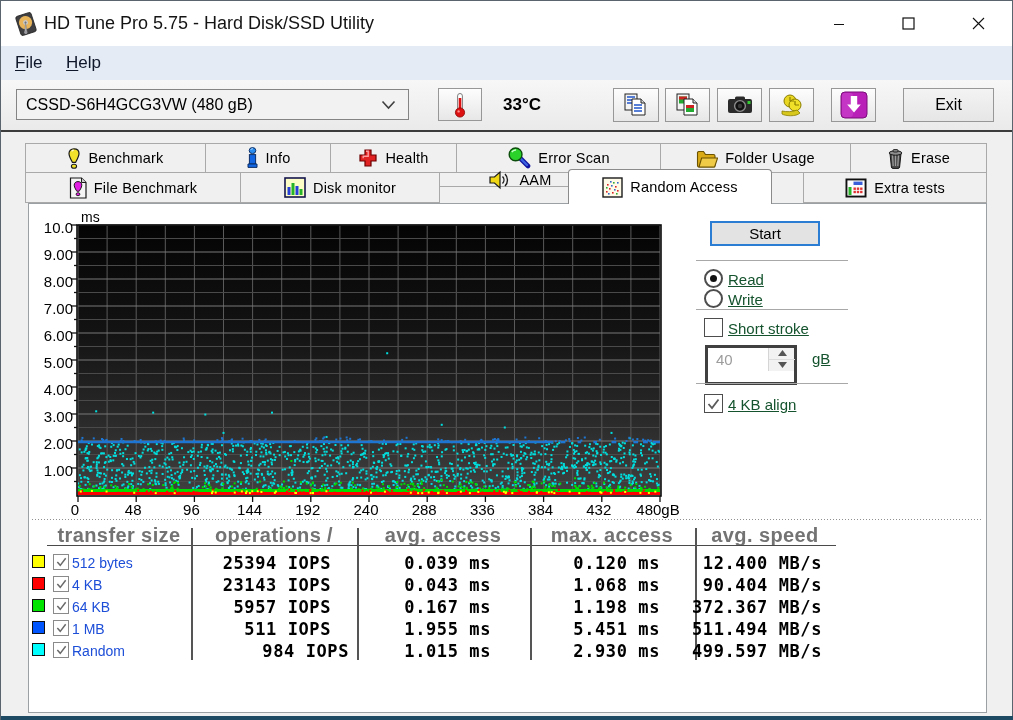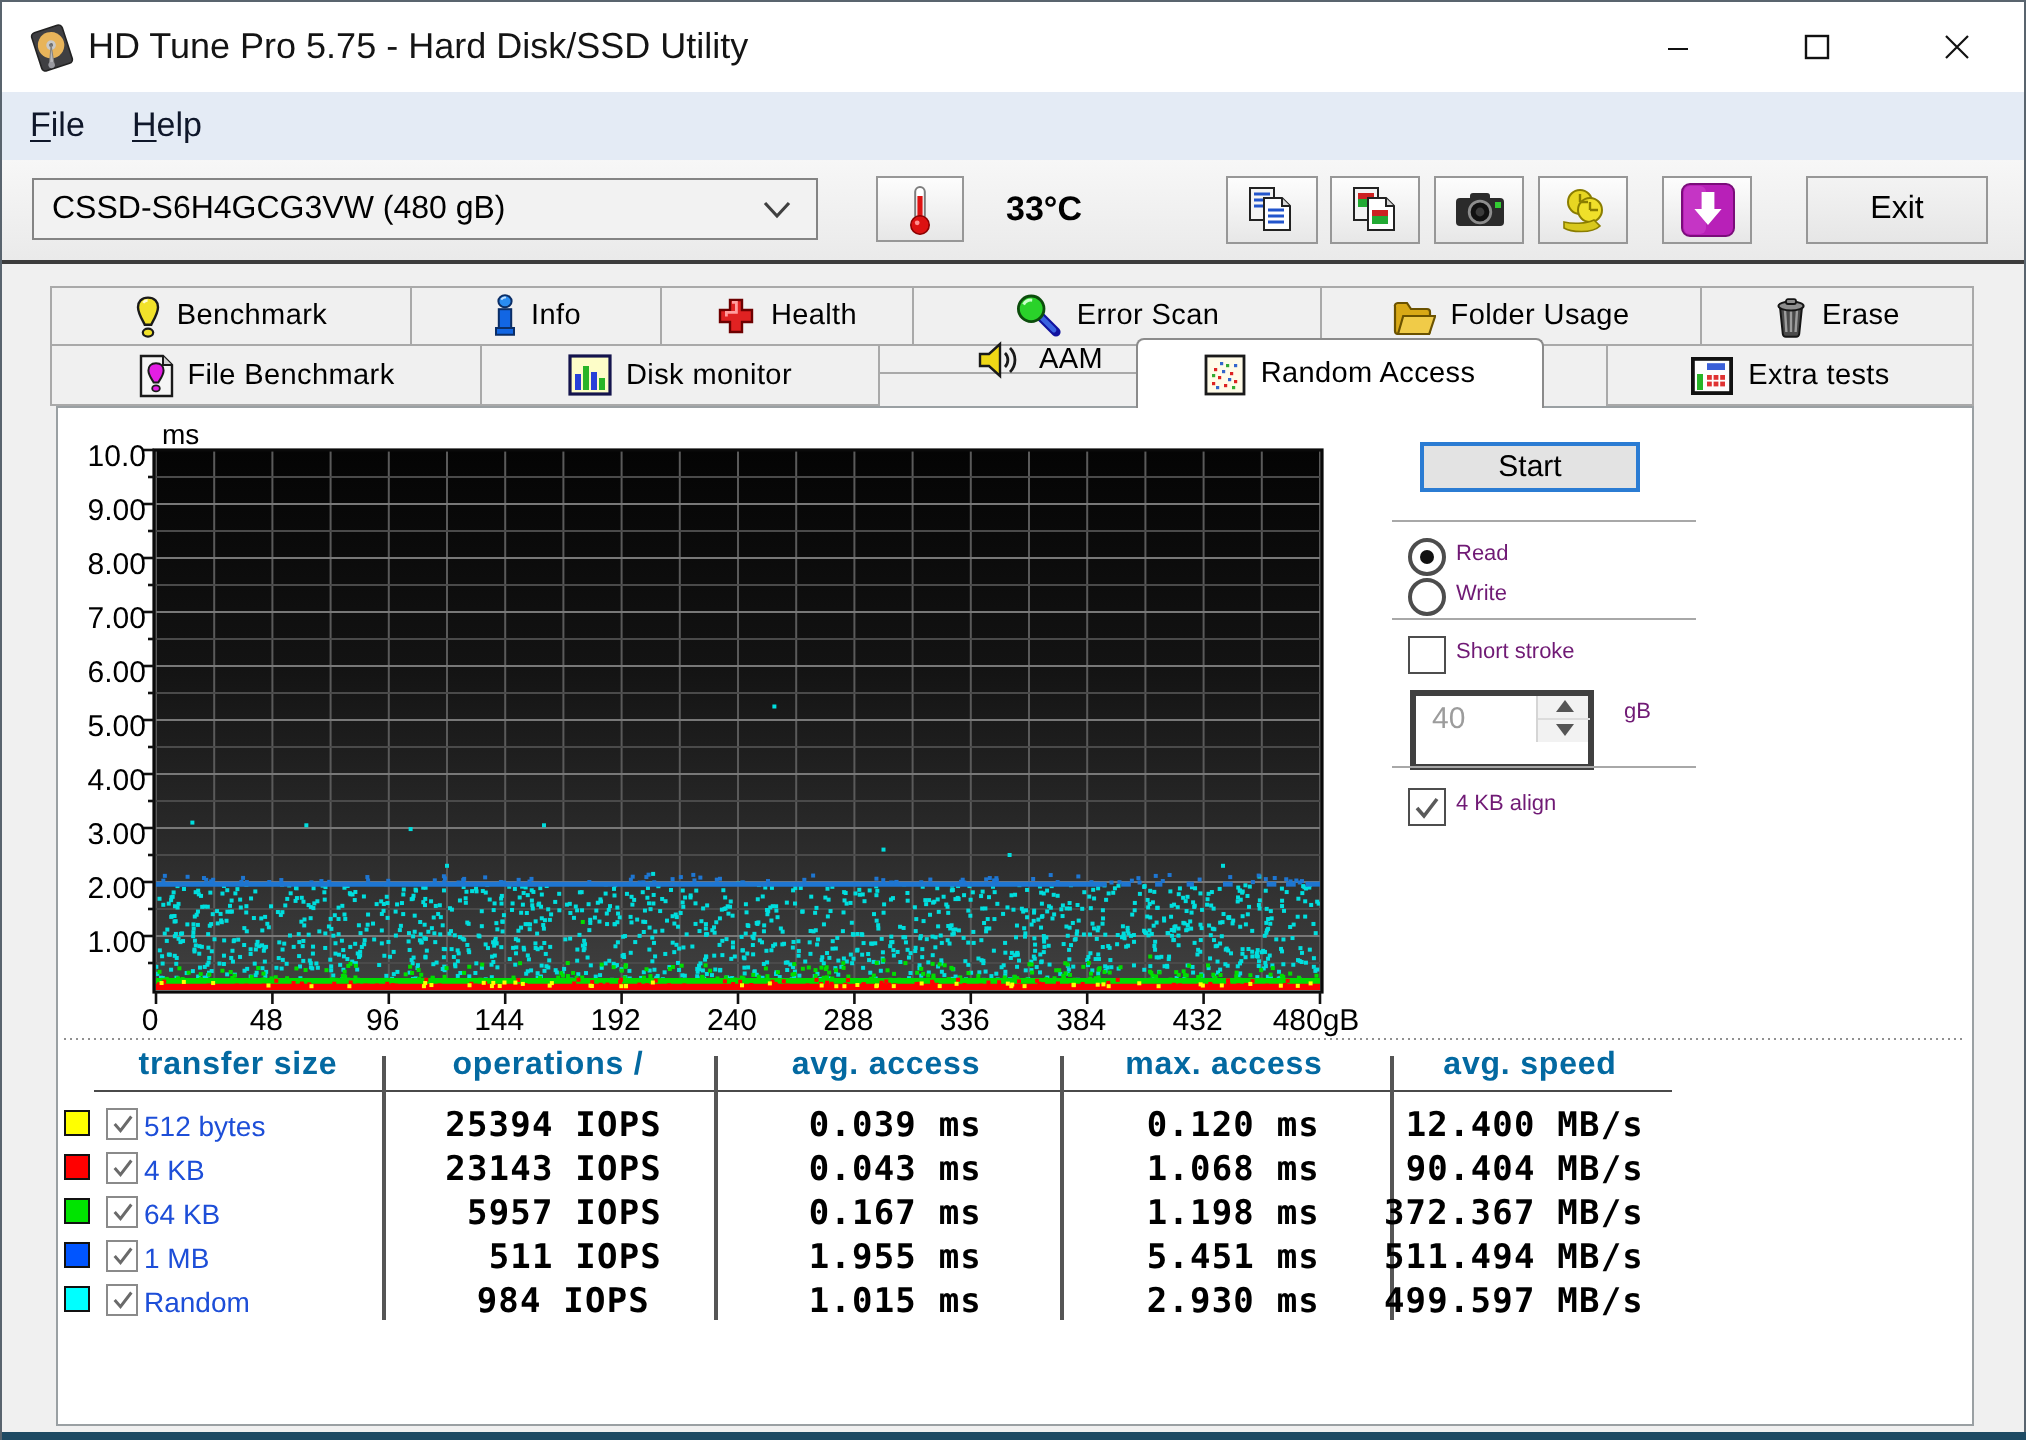--- a/index.html
+++ b/index.html
@@ -49,35 +49,35 @@
   
   #panel { left:27px; top:202px; width:959px; height:510px; background:#ffffff; border:1px solid #9aa0a3; z-index:2; }
 
   
   #start-btn { left:709px; top:220px; width:110px; height:25px; background:#e3e3e3; border:2px solid #2b7cd3;
      font-size:15px; color:#000; text-align:center; line-height:21px; z-index:3; }
   .hsep { position:absolute; left:695px; width:152px; height:1px; background:#a8a8a8; z-index:3; }
   .radio { position:absolute; left:703px; width:19px; height:19px; border:2px solid #4d4d4d; border-radius:50%;
      background:#fff; z-index:3; }
   .radio .dot { position:absolute; left:4px; top:4px; width:7px; height:7px; border-radius:50%; background:#111; }
-  .ctl-label { position:absolute; font-size:11px; color:#701a75; z-index:3; }
+  .ctl-label { position:absolute; font-size:15px; color:#14532d; z-index:3;text-decoration:underline; }
   .checkbox { position:absolute; left:703px; width:19px; height:19px; border:1.5px solid #4d4d4d; background:#fff; z-index:3;
      display:flex; align-items:center; justify-content:center; }
   .checkbox svg { display:block; }
   #spinbox { left:704px; top:344px; width:92px; height:40px; border:3px solid #404040; background:#fff; z-index:3; }
   #spin-value { position:absolute; left:8px; top:0; height:23px; line-height:23px; font-size:15px; color:#9c9c9c; }
   #spin-buttons { position:absolute; right:0; top:0; width:26px; height:23px; border-left:1px solid #d5d5d5; background:#f2f2f2; }
   .spin-half { position:absolute; left:0; width:26px; height:11.5px; display:flex; align-items:center; justify-content:center; }
   #spin-up { top:0; border-bottom:1px solid #dcdcdc; }
   #spin-down { top:11.5px; }
 
   
   #dotline { left:31px; top:518px; width:950px; height:1px; z-index:3;
      background-image:repeating-linear-gradient(90deg,#909090 0 1px,transparent 1px 3px); }
-  .th { position:absolute; top:523px; font-size:16px; font-weight:bold; color:#0369a1; transform:translateX(-50%); z-index:3; letter-spacing:0.4px; }
+  .th { position:absolute; top:523px; font-size:20px; font-weight:bold; color:#737373; transform:translateX(-50%); z-index:3; letter-spacing:0.4px; }
   #header-underline { left:46px; top:544px; width:789px; height:1px; background:#4a4a4a; z-index:3; }
   .vbar { position:absolute; top:527px; width:2px; height:132px; background:#555; z-index:3; }
   .rsq { position:absolute; left:31px; width:13px; height:13px; border:1px solid #111; z-index:3; }
   .rchk { position:absolute; left:52px; width:16px; height:16px; border:1px solid #8a8a8a; background:#fff; z-index:3;
      display:flex; align-items:center; justify-content:center; }
   .rlabel { position:absolute; left:71px; font-size:14px; color:#1d4ed8; z-index:3; }
   .rnum { position:absolute; font-size:17px; font-weight:bold; color:#000; z-index:3; transform:translateX(-100%);
      font-family:"DejaVu Sans Mono", monospace; letter-spacing:0.6px; }
 
   #chart-svg { position:absolute; left:30px; top:206px; z-index:3; }
@@ -2579,21 +2579,21 @@
       <div class="rnum" style="left: 490px; top: 618px;">1.955 ms</div>
       <div class="rnum" style="left: 659px; top: 618px;">5.451 ms</div>
       <div class="rnum" style="left: 821px; top: 618px;">511.494 MB/s</div>
       <div class="rsq" style="top: 642px; background: rgb(0, 255, 255);"></div>
       <div class="rchk" style="top: 641px;">
         <svg width="11" height="10" viewBox="0 0 13 12">
           <path d="M1.5 6 L5 10 L11.5 1.5" fill="none" stroke="#6a6a6a" stroke-width="1.8"></path>
         </svg>
       </div>
       <div class="rlabel" style="top: 642px;">Random</div>
-      <div class="rnum" style="left: 324px; top: 640px;">984 IOPS</div>
+      <div class="rnum" style="left: 348px; top: 640px;">984 IOPS</div>
       <div class="rnum" style="left: 490px; top: 640px;">1.015 ms</div>
       <div class="rnum" style="left: 659px; top: 640px;">2.930 ms</div>
       <div class="rnum" style="left: 821px; top: 640px;">499.597 MB/s</div>
     </div>
 
   <div id="bottom-border" class="abs"></div>
 
 </div>
 
 </body></html>

